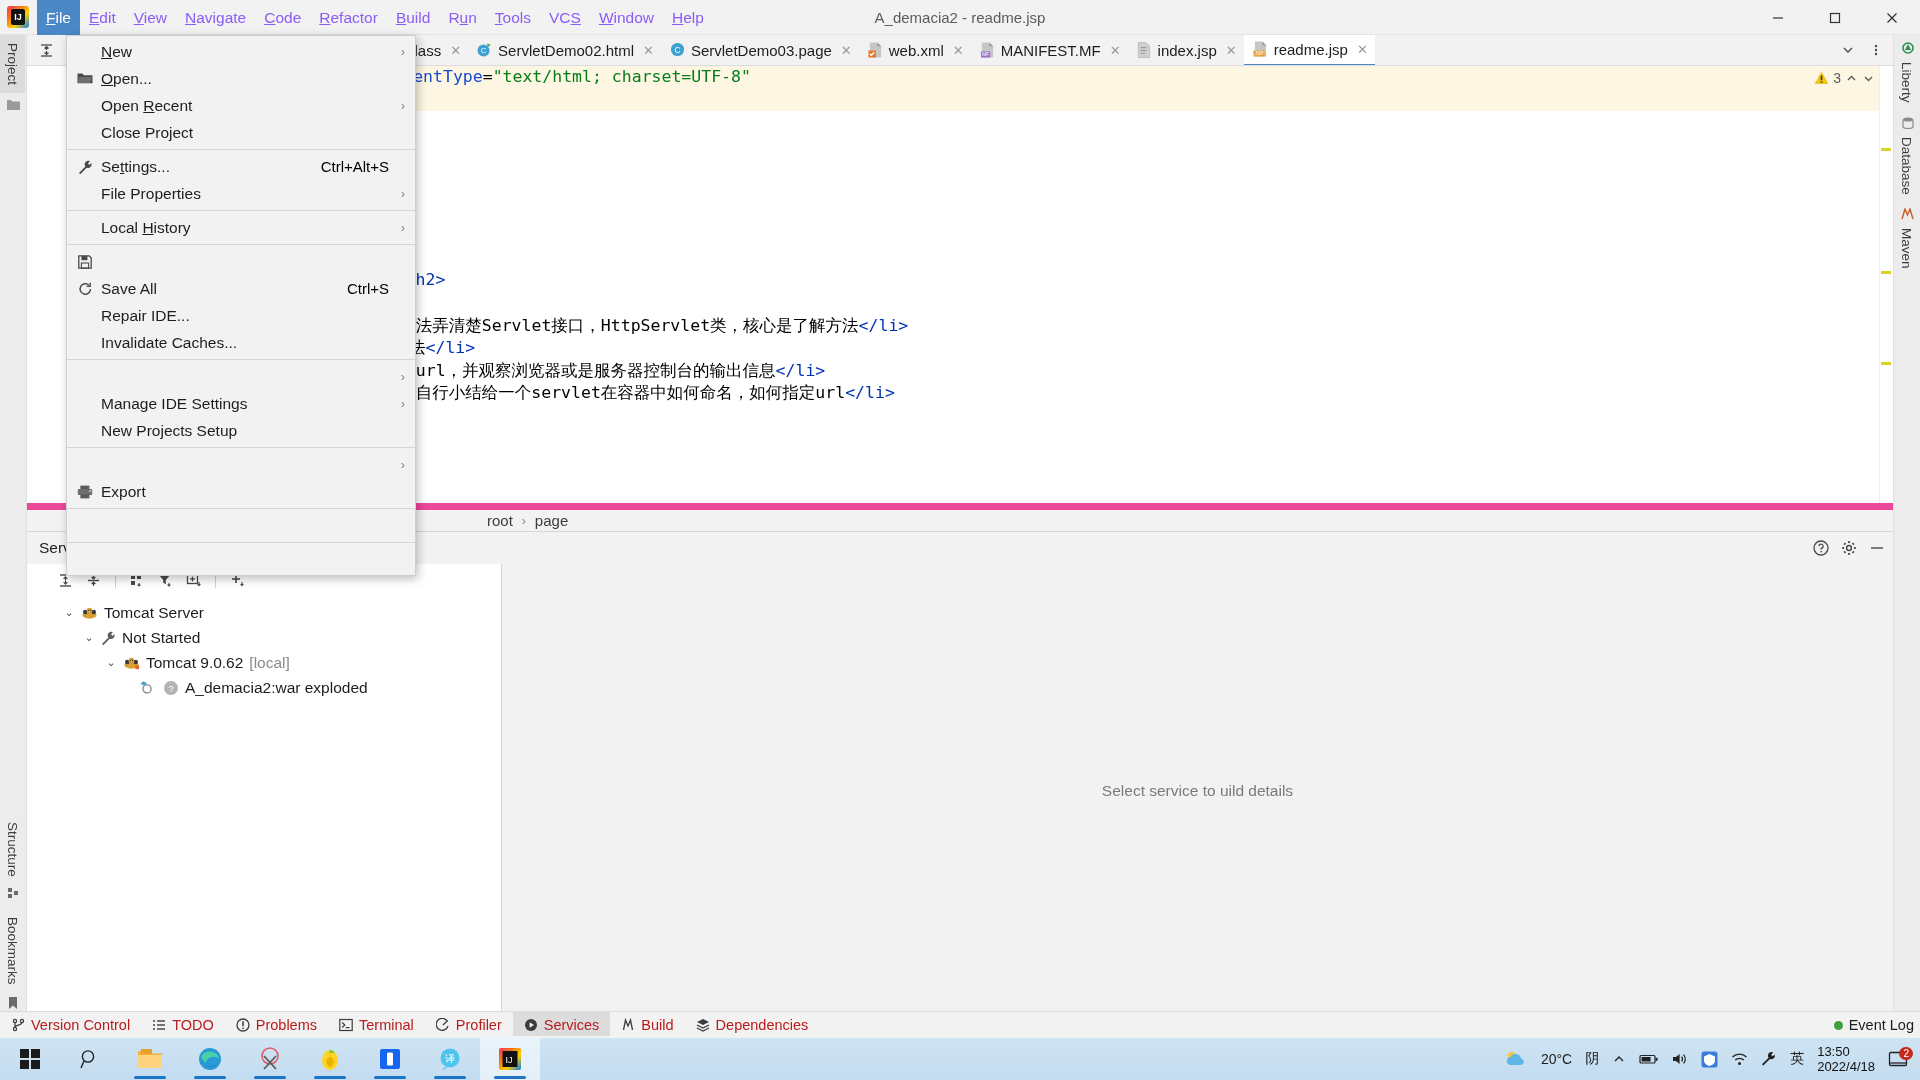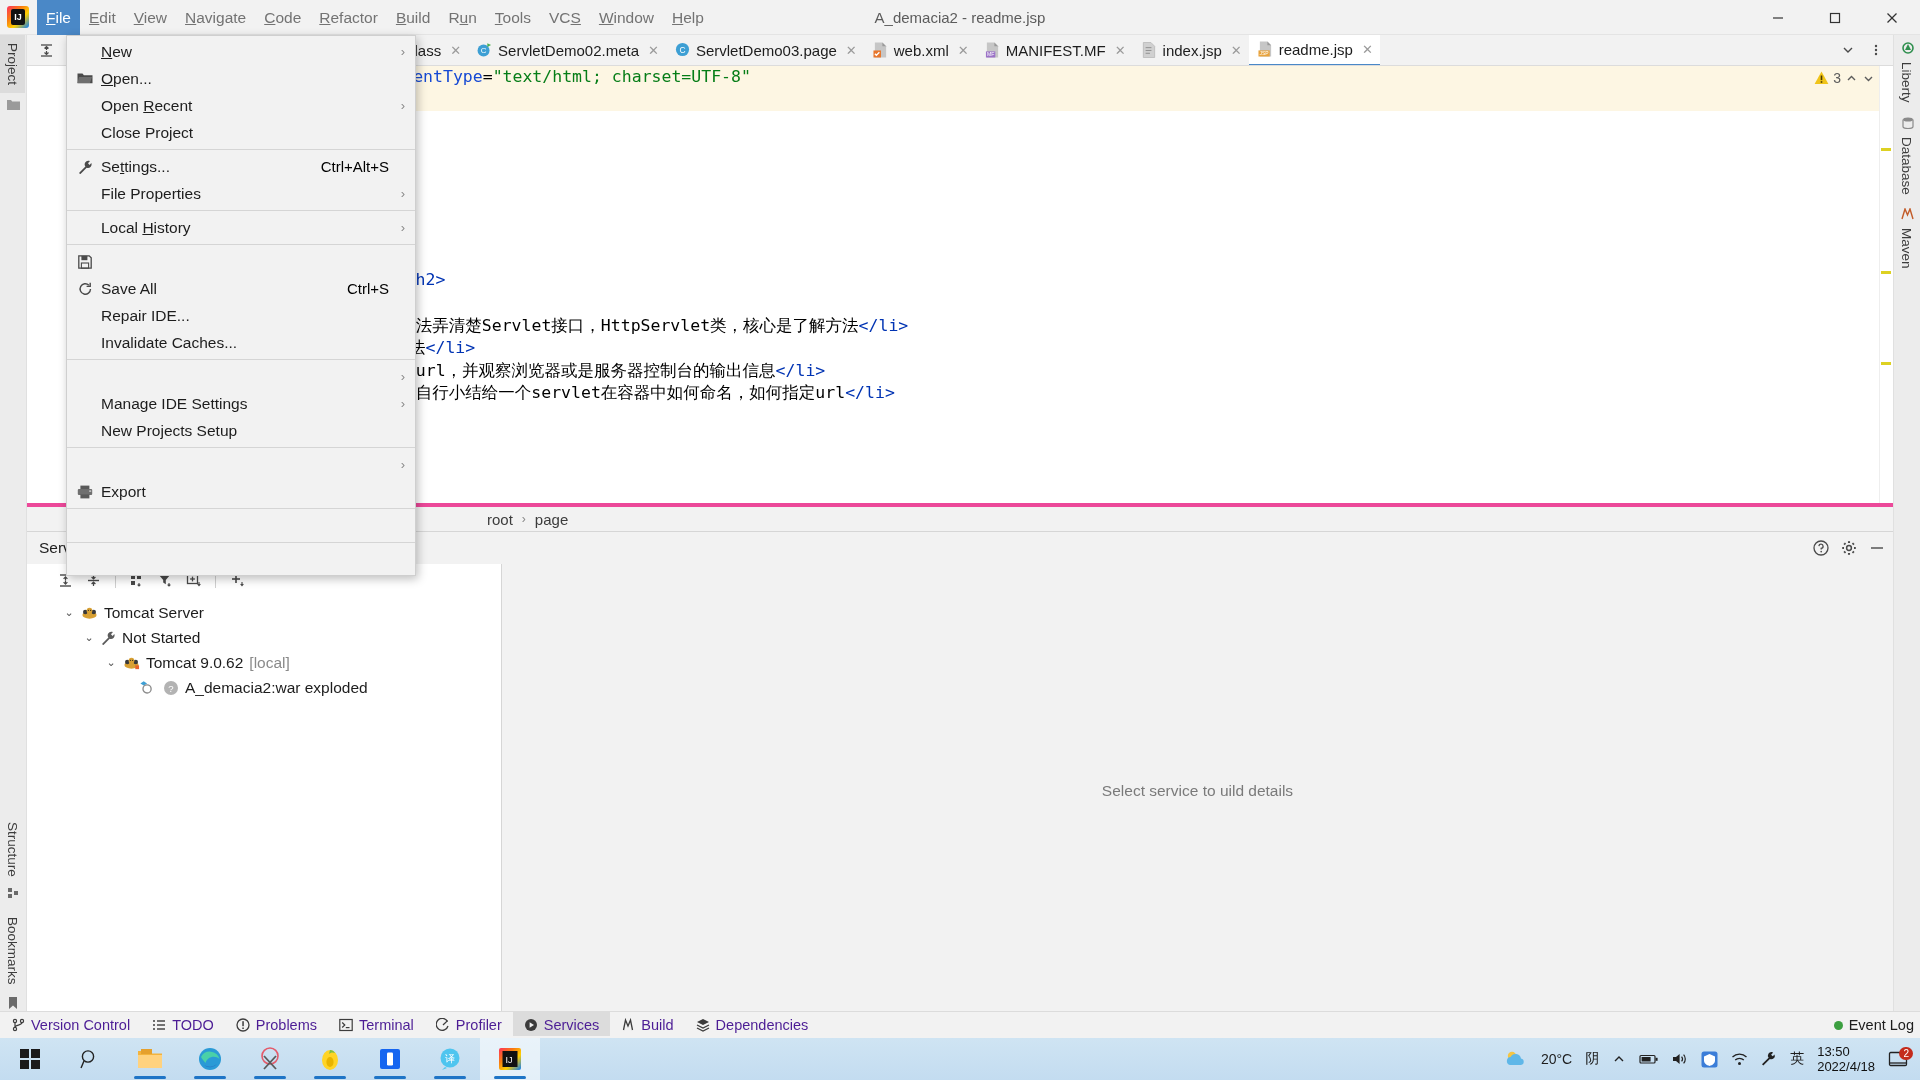--- a/index.html
+++ b/index.html
@@ -28,21 +28,21 @@
     content:""; position:absolute; left:4px; top:3px; width:14px; height:16px;
     background:#111; border-radius:2px;
   }
   .ij-logo::before{
     content:"IJ"; position:absolute; z-index:2; left:0; top:0; width:22px; height:22px;
     color:#fff; font-size:9px; font-weight:bold; display:flex;
     align-items:center; justify-content:center; letter-spacing:0px;
   }
   .menubar { display:flex; align-items:center; height:35px; }
   .menubar .mi {
-    padding:7px 9px; font-size:15.5px; line-height:15px; color:#737373; cursor:default;
+    padding:7px 9px; font-size:15.5px; line-height:15px; color:#8b5cf6; cursor:default;
     height:35px; display:flex; align-items:center;
   }
   .menubar .mi.active { background:#4a88c7; color:#fff; }
   .menubar .mi u { text-decoration: underline; }
   .win-title {
     position:absolute; left:0; right:0; text-align:center; font-size:15px;
     color:#5c5c5c; pointer-events:none;
   }
   .wbtns { position:absolute; right:0; top:0; height:35px; display:flex; }
   .wbtn { width:57px; height:35px; display:flex; align-items:center; justify-content:center;
@@ -118,21 +118,21 @@
     background:#fff; border-left:1px solid #eee;
   }
   .insp-badge { position:absolute; right:18px; top:4px; display:flex; align-items:center; gap:4px;
                 font-size:14px; color:#5c5c5c;}
   .mark { position:absolute; right:2px; width:10px; height:3px; }
 
   
   .breadcrumbs {
     position:absolute; left:27px; top:503px; right:27px; height:28px; background:#f2f2f2;
     display:flex; align-items:center; padding-left:460px; font-size:15px; color:#3c3c3c;
-    gap:9px; border-top:4px solid #ec4899;
+    gap:9px; border-top:7px solid #ec4899;
   }
   .breadcrumbs .sepc { color:#8a8a8a; font-size:12px; }
 
   
   .services {
     position:absolute; left:27px; top:531px; right:27px; bottom:62px; background:#f2f2f2;
     border-top:1px solid #d6d6d6;
   }
   .services-head { height:32px; display:flex; align-items:center; padding-left:12px;
                    font-size:15.5px; color:#1d1d1d; position:relative;}
@@ -149,21 +149,21 @@
   .dim { color:#8a8a8a; }
   .svc-right { flex:1; background:#f2f2f2; display:flex; align-items:center; justify-content:center;
                color:#7a7a7a; font-size:15.5px; }
 
   
   .bottombar {
     position:absolute; left:0; right:0; bottom:42px; height:27px; background:#f2f2f2;
     display:flex; align-items:center; border-top:1px solid #dcdcdc; font-size:14.5px;
   }
   .bb {
-    display:flex; align-items:center; gap:6px; padding:0 11px; height:27px; color:#4c1d95;
+    display:flex; align-items:center; gap:6px; padding:0 11px; height:27px; color:#b91c1c;
   }
   .bb.sel { background:#dcdcdc; }
   .bb-right { position:absolute; right:6px; display:flex; align-items:center; gap:6px; }
   .evt-dot { width:9px; height:9px; border-radius:50%; background:#3c9f40; }
 
   
   .statusbar {
     position:absolute; left:0; right:0; bottom:20px; height:24px; background:#f2f2f2;
     display:flex; align-items:center; font-size:14.5px; color:#1d1d1d; padding-left:9px; gap:8px;
   }
@@ -391,21 +391,21 @@
       </div>
 
       <div class="tab">
         <span class="tico">
           <svg width="15" height="15" viewBox="0 0 16 16">
               <circle cx="7" cy="9" r="6.4" fill="#3d9fd4"></circle>
               <text x="7" y="12.2" font-size="8.5" fill="#fff" text-anchor="middle" font-family="Liberation Sans">C</text>
               <path d="M11 1.2 L15 3.2 L11 5.2 Z" fill="#4caf50"></path>
             </svg>
         </span>
-        <span>ServletDemo02.meta</span>
+        <span>ServletDemo02.html</span>
         <span class="x">✕</span>
       </div>
 
       <div class="tab">
         <span class="tico">
           <svg width="15" height="15" viewBox="0 0 16 16">
               <circle cx="8" cy="8" r="7" fill="#3d9fd4"></circle>
               <text x="8" y="11.5" font-size="9" fill="#fff" text-anchor="middle" font-family="Liberation Sans">C</text>
             </svg>
         </span>

